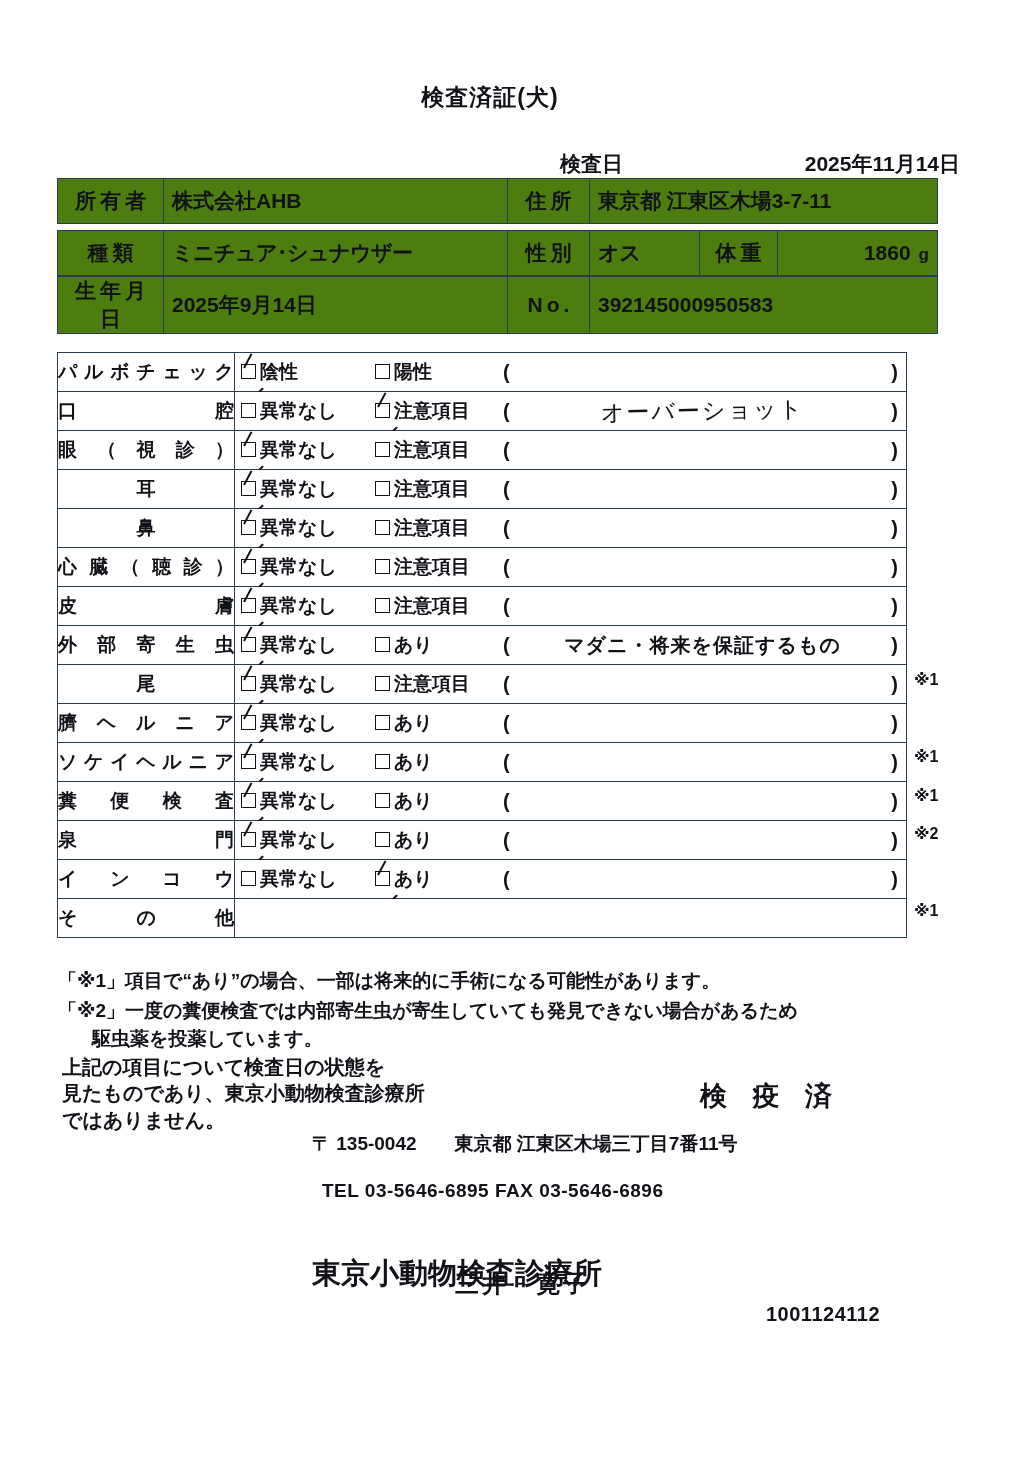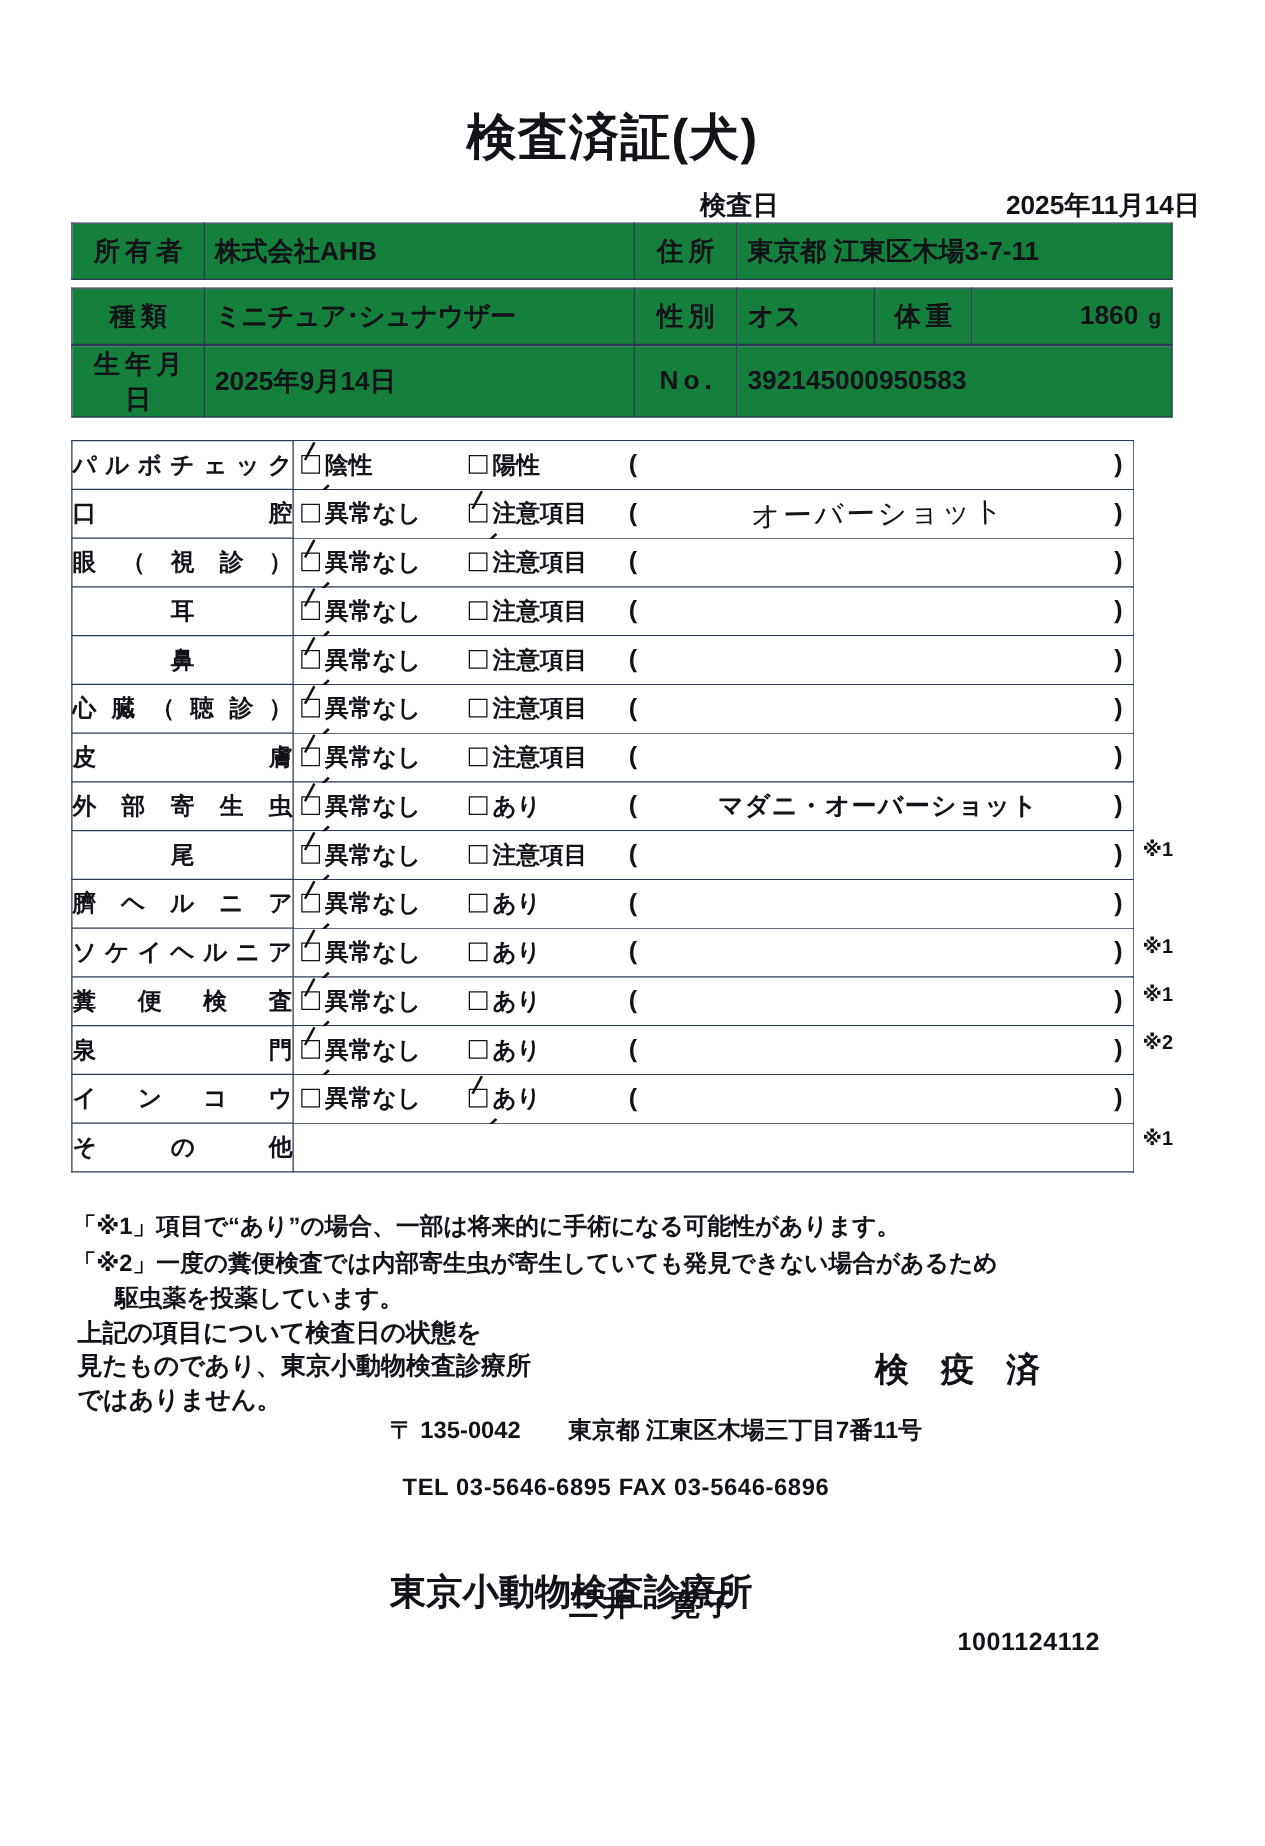--- a/index.html
+++ b/index.html
@@ -22,21 +22,21 @@
     width: 1012px;
     height: 1477px;
   }
 
   
   .doc-title {
     position: absolute;
     left: 0; top: 82px;
     width: 980px;
     text-align: center;
-    font-size: 40px;
+    font-size: 23px;
     font-weight: 700;
     letter-spacing: 1px;
   }
 
   
   .exam-date-row {
     position: absolute;
     left: 560px; top: 150px;
     width: 400px;
     height: 28px;
@@ -62,21 +62,21 @@
     border-collapse: collapse;
     table-layout: fixed;
   }
   .info-table td {
     border: 1.6px solid #2b3a55;
     height: 44px;
     font-size: 21px;
     font-weight: 700;
     padding: 0 8px;
     vertical-align: middle;
-    background: #15803d;
+    background: #4d7c0f;
   }
   .it-label {
     text-align: center;
     letter-spacing: 4px;
     padding-right: 4px !important;
   }
   .it-value { text-align: left; }
   .it-value-right { text-align: right; }
 
   #info-table-1 { top: 178px; }
@@ -445,21 +445,21 @@
               <span>寄</span>
               <span>生</span>
               <span>虫</span>
             </span>
           </td>
           <td class="ct-body">
             <span class="opt opt-1"><span class="box checked"></span><span>異常なし</span></span>
             <span class="opt opt-2"><span class="box"></span><span>あり</span></span>
             <span class="paren-open">(</span>
             <span class="paren-close">)</span>
-            <span class="note-text">マダニ・オーバーショット</span>
+            <span class="note-text">マダニ・将来を保証するもの</span>
           </td>
         </tr>
         <tr>
           <td class="ct-label">
             <span class="center">尾</span>
           </td>
           <td class="ct-body">
             <span class="opt opt-1"><span class="box checked"></span><span>異常なし</span></span>
             <span class="opt opt-2"><span class="box"></span><span>注意項目</span></span>
             <span class="paren-open">(</span>

